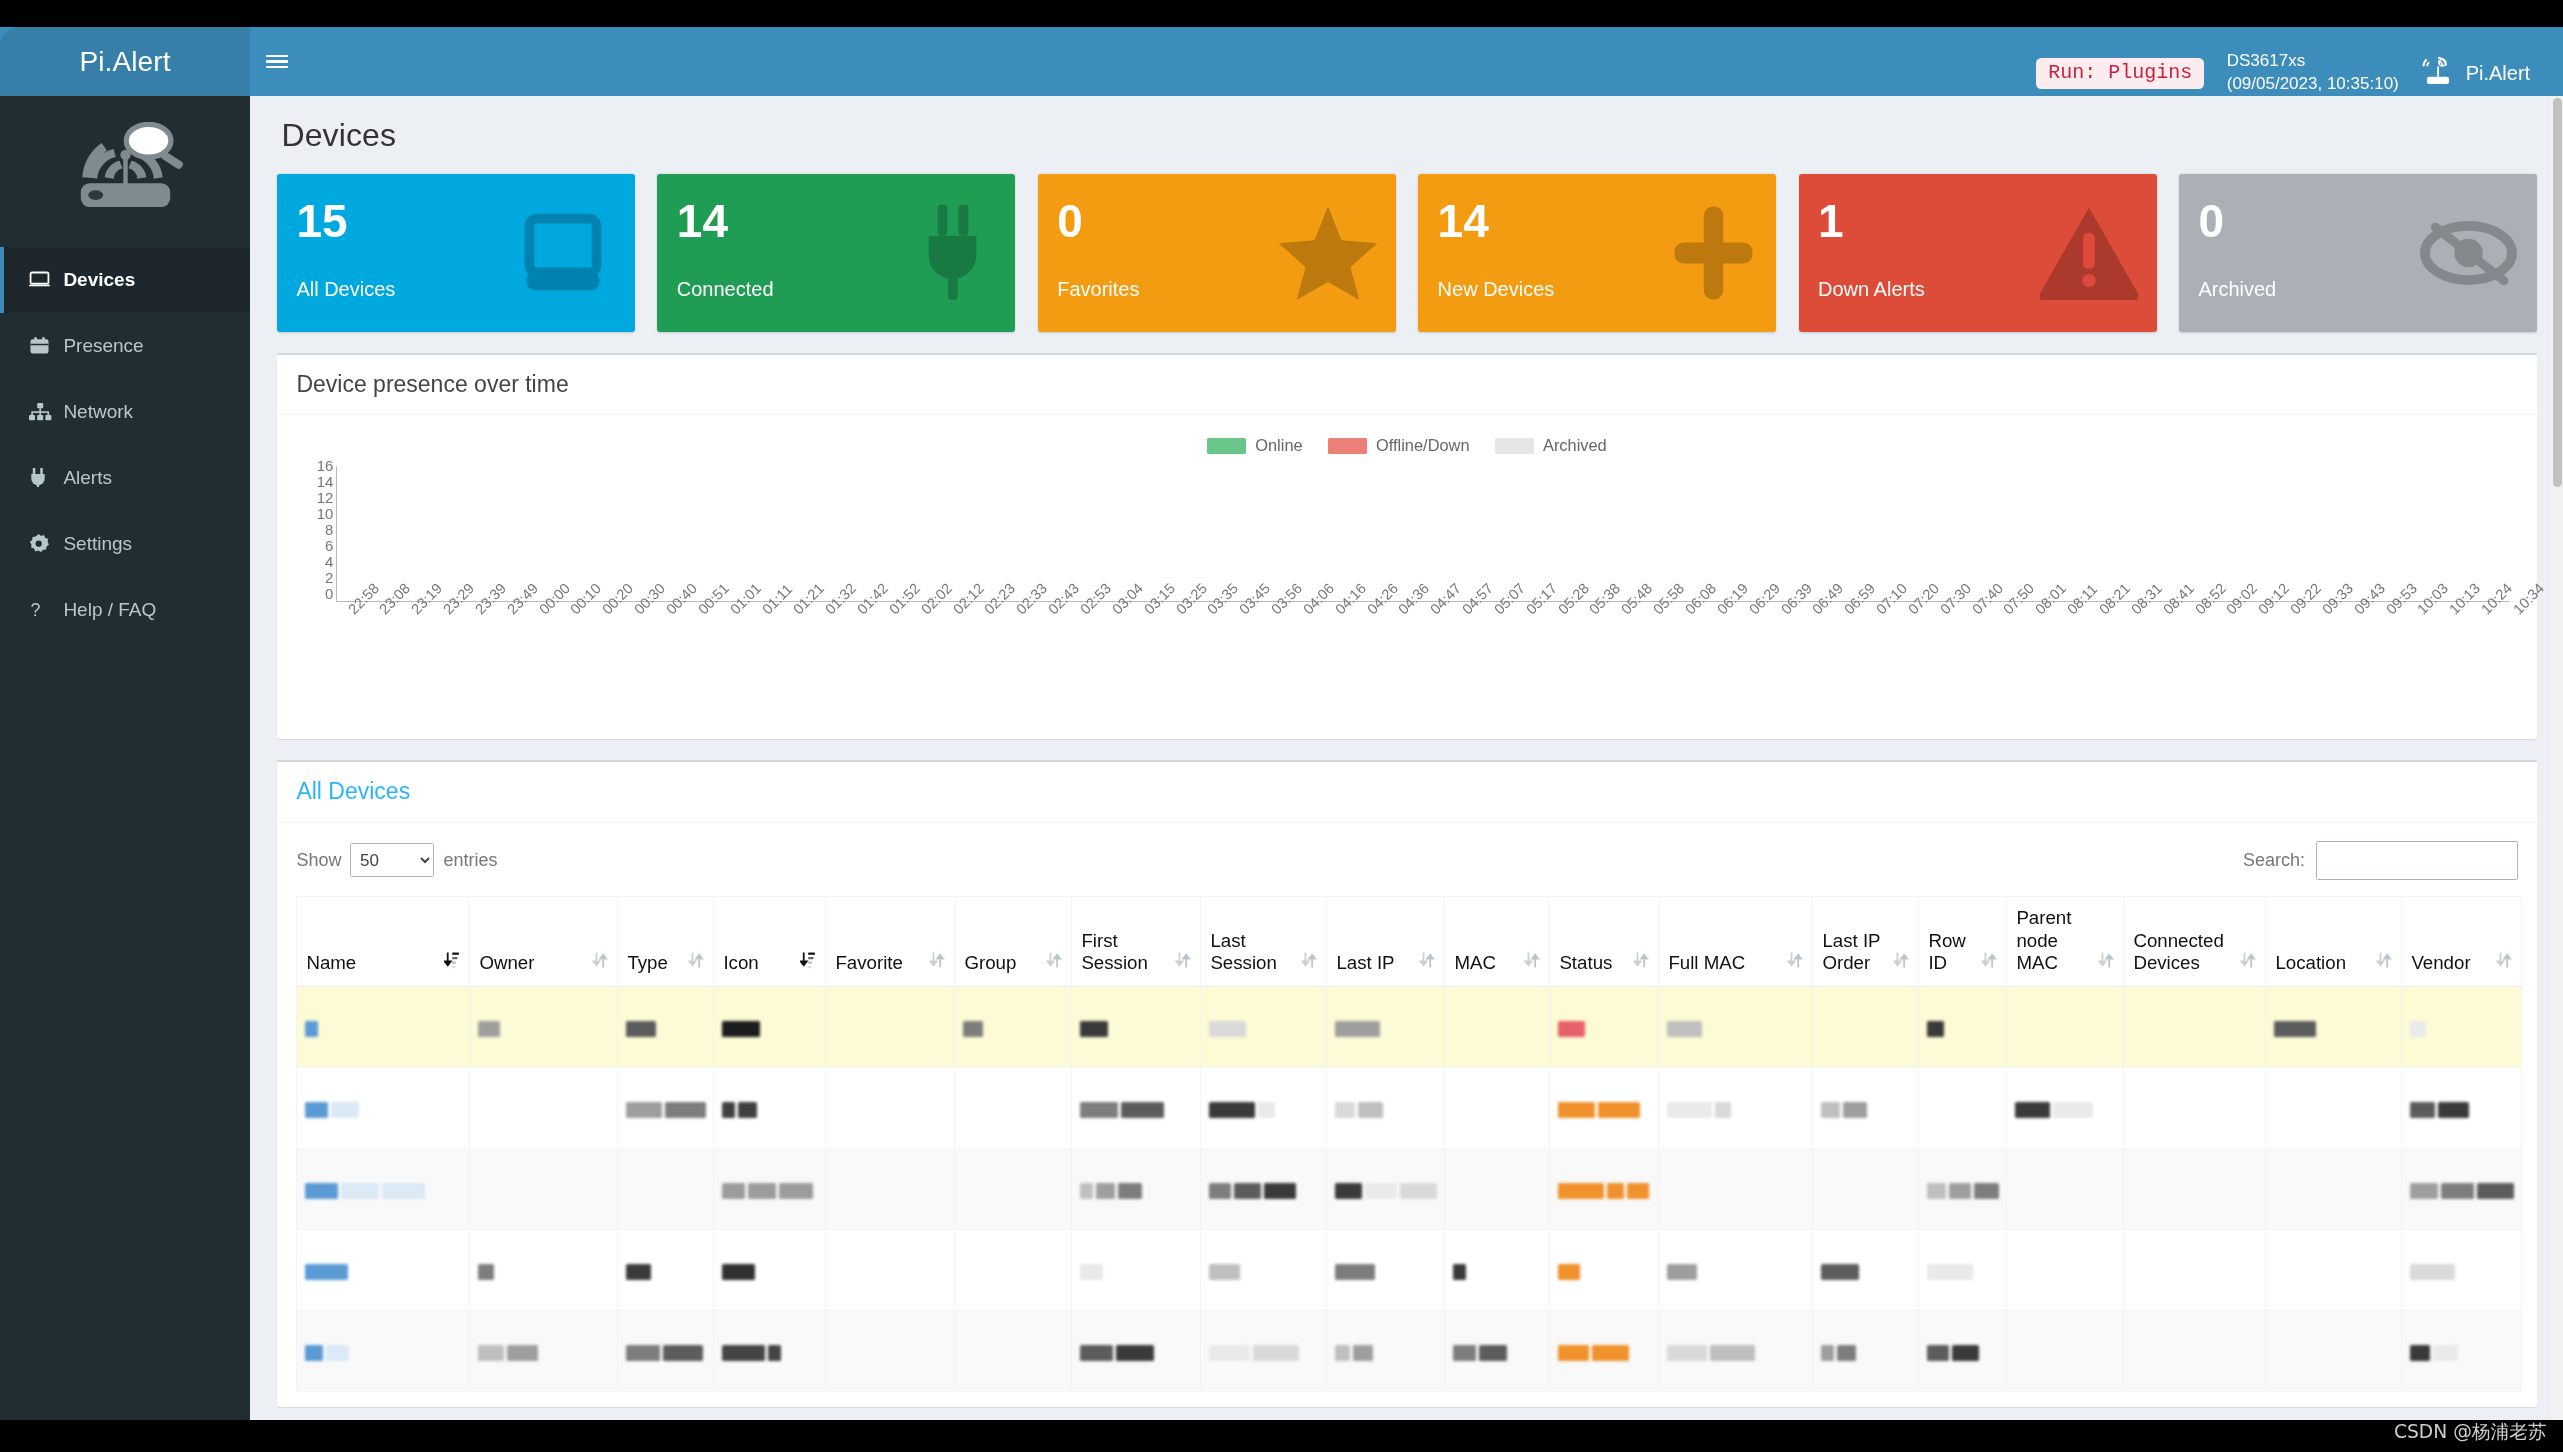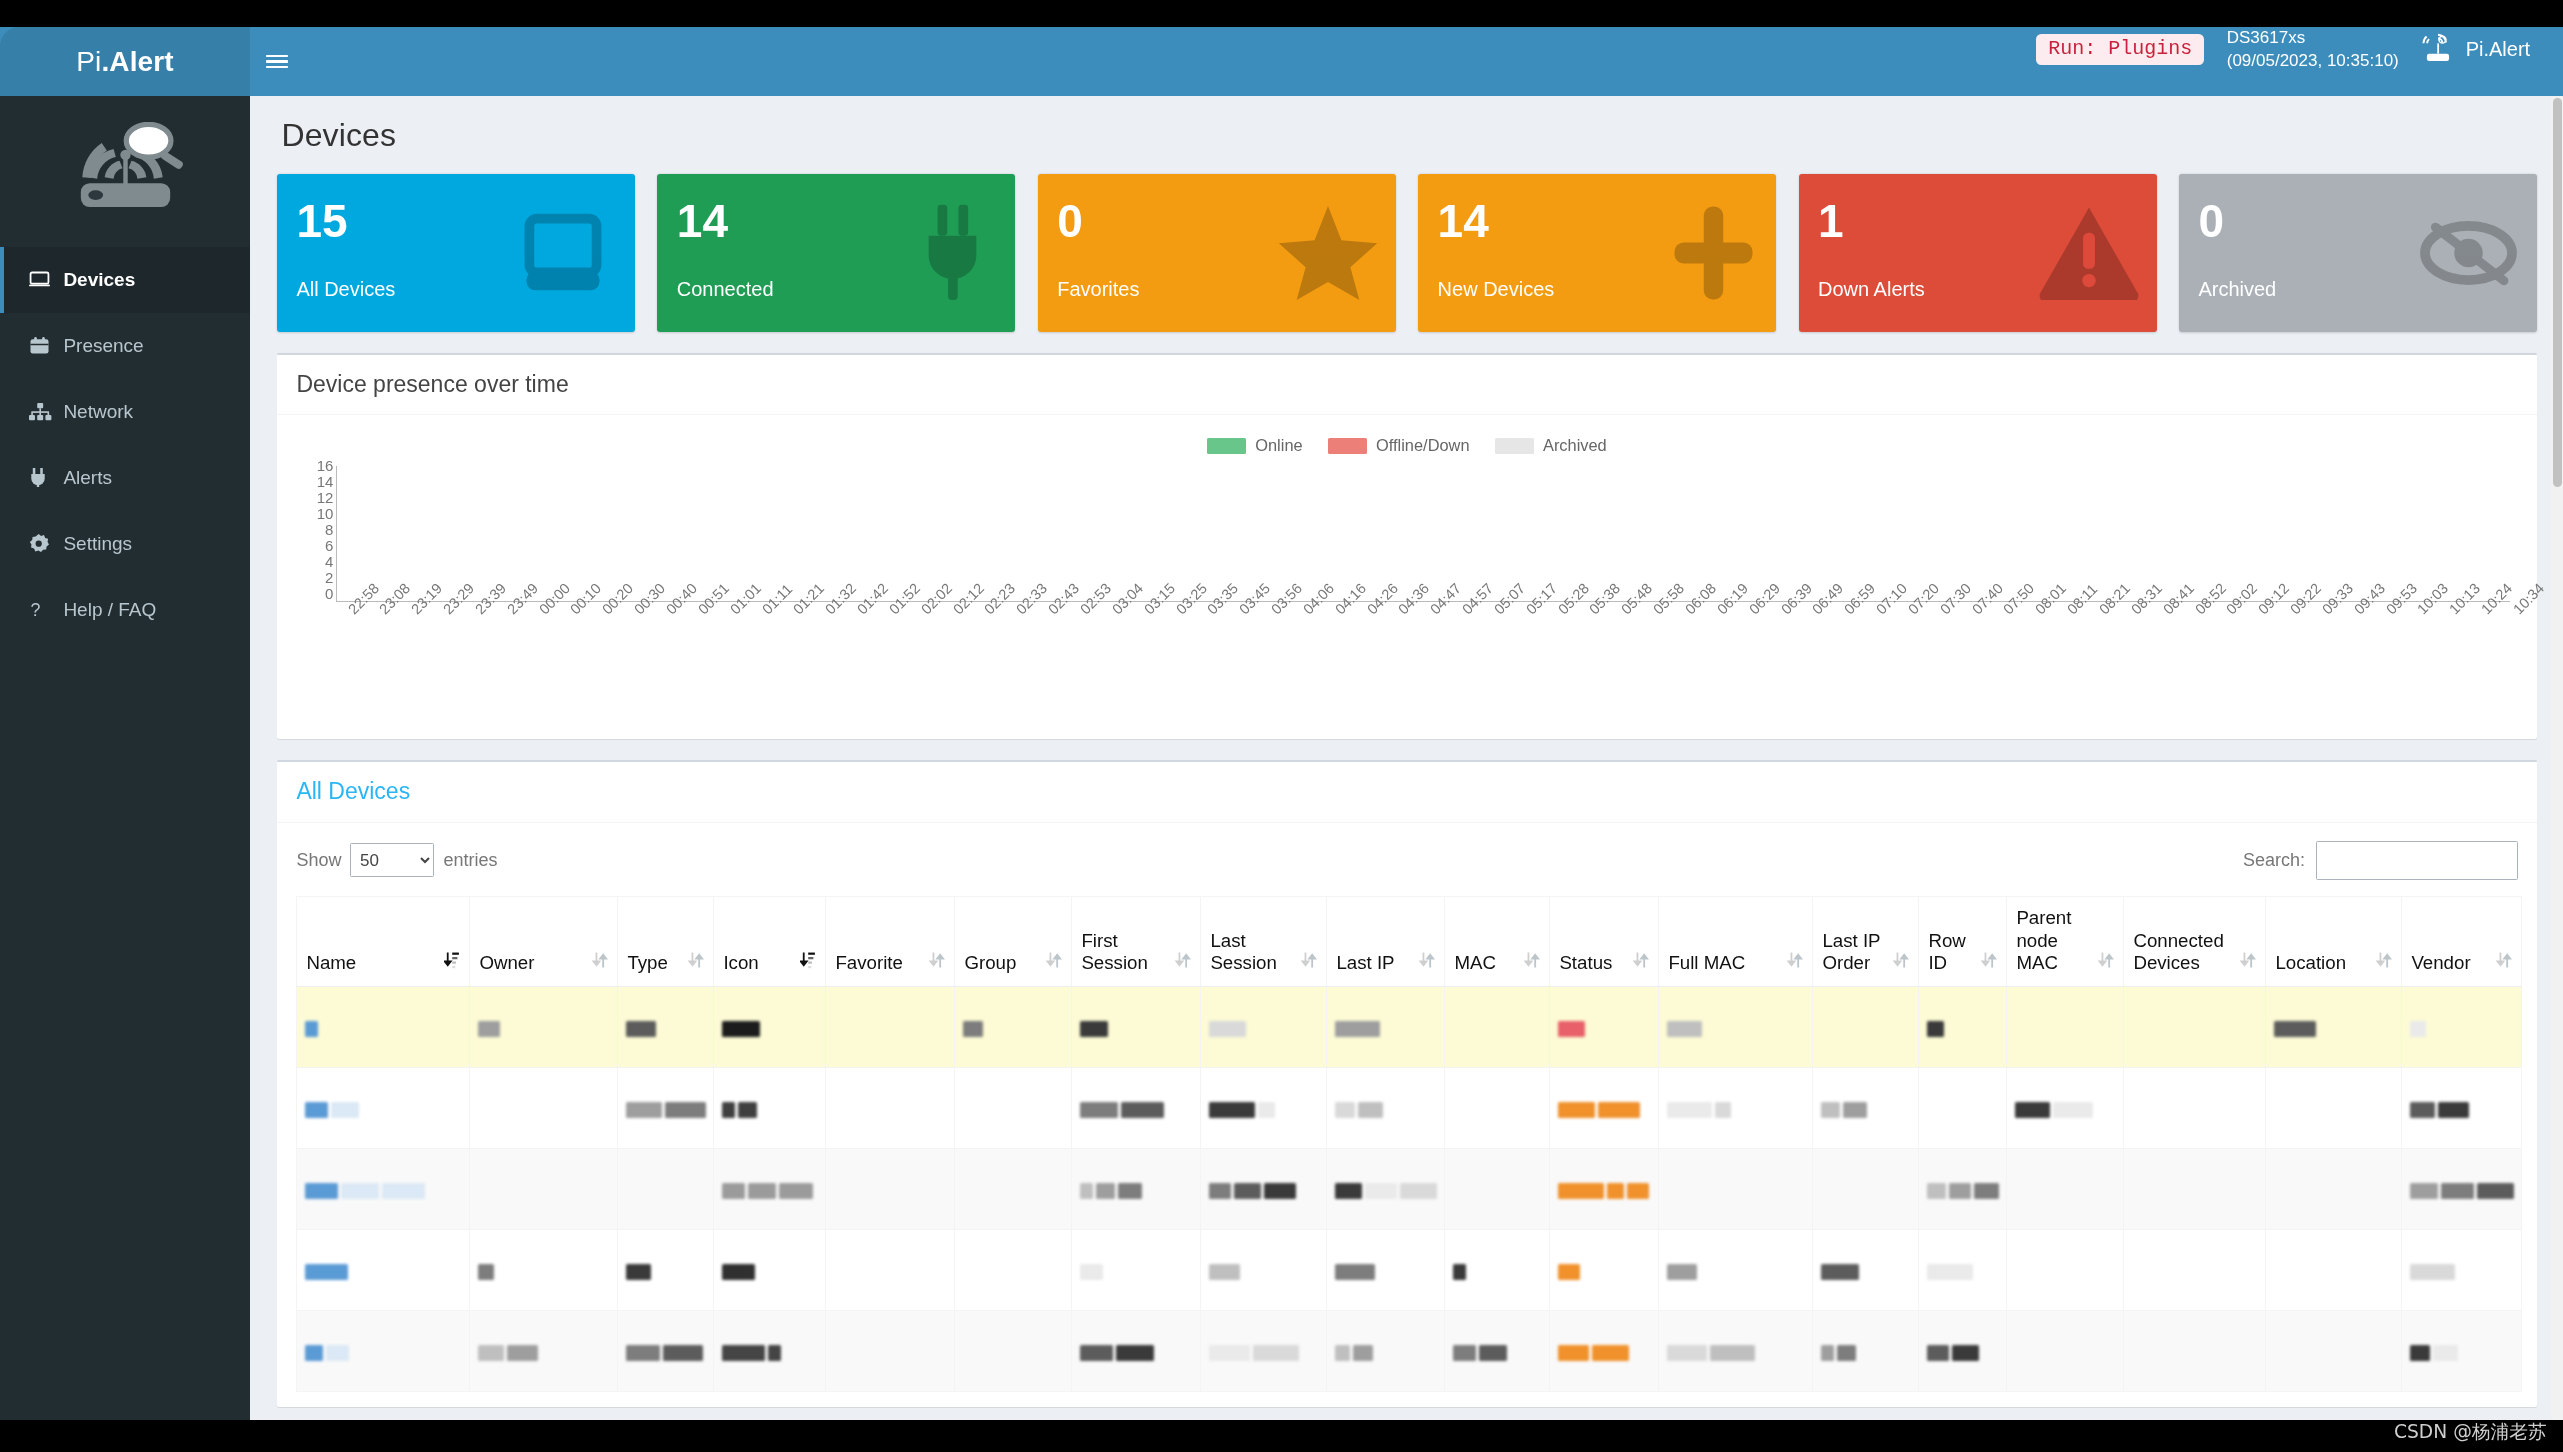--- a/index.html
+++ b/index.html
@@ -23,23 +23,23 @@
     background: #3c8dbc;
     display: flex; align-items: stretch;
   }
   .logo-box {
     width: 250px; min-width: 250px;
     background: #367fa9;
     display: flex; align-items: center; justify-content: center;
     border-top-left-radius: 19.4px;
   }
   .logo-text { font-size: 28px; color: #fff; letter-spacing: 0.1px; }
-  .logo-text .b { font-weight: bold; }
+  .logo-text .b { font-weight: normal; }
   .navbar {
-    flex: 1; display: flex; align-items: flex-start;
+    flex: 1; display: flex; align-items: flex-end;
     padding: 0 25.4px 0 0;
     position: relative;
     border-top-right-radius: 19.4px;
   }
   .hamburger {
     width: 54px; height: 69px;
     display: flex; align-items: center; justify-content: center;
     cursor: pointer;
   }
   .hamburger span {

